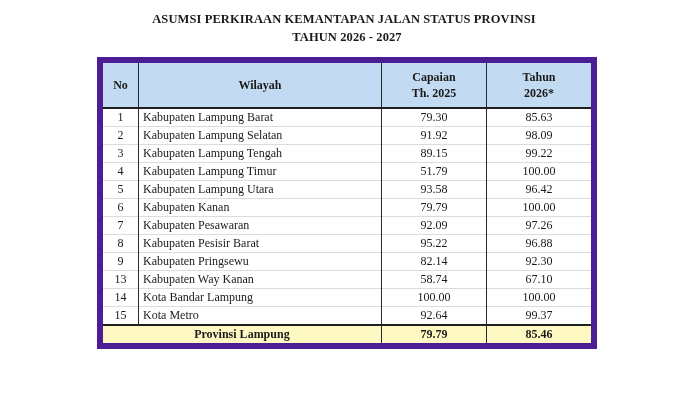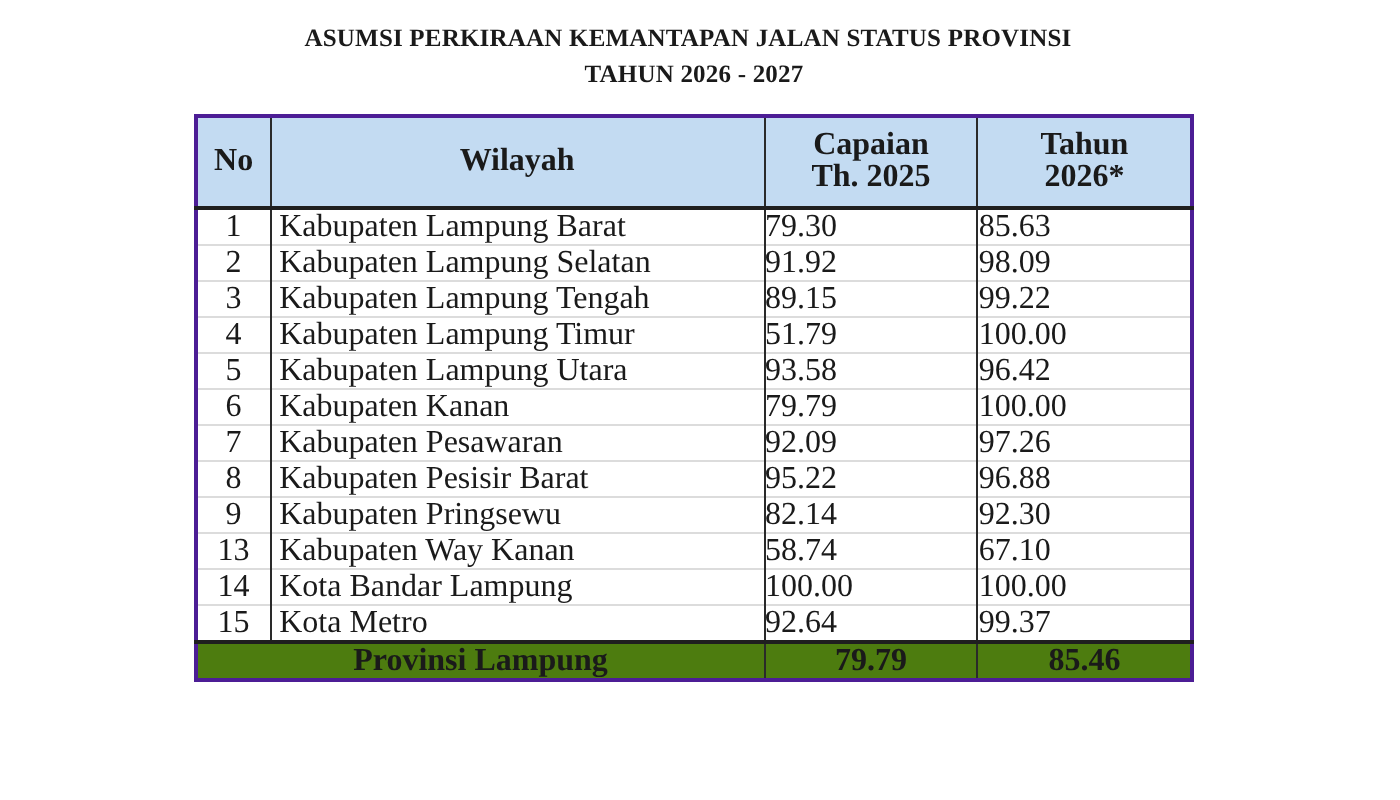--- a/index.html
+++ b/index.html
@@ -27,22 +27,22 @@
     }
     .title.line1 { top: 12px; left: -6px; }
     .title.line2 { top: 30px; left: -3px; }
 
     table.data {
       position: absolute;
       left: 97px;
       top: 57px;
       width: 500px;
       border-collapse: collapse;
-      border: 2px solid #4c1d95;
-      font-size: 16px;
+      border: 6px solid #4c1d95;
+      font-size: 12px;
     }
     table.data th {
       background: #c3dbf2;
       font-weight: bold;
       height: 44px;
       border-left: 1.5px solid #2a2a2a;
       border-bottom: 2px solid #1f1f1f;
       text-align: center;
       vertical-align: middle;
       line-height: 16px;
@@ -52,28 +52,28 @@
     table.data td {
       height: 17px;
       padding: 0;
       border-top: 1px solid #dcdcdc;
       border-left: 1.5px solid #2a2a2a;
       line-height: 17px;
     }
     table.data td:first-child { border-left: none; }
     td.no { text-align: center; width: 36px; }
     td.wilayah { text-align: left; padding-left: 4px !important; width: 246px; }
-    td.num { width: 107px; }
+    td.num { text-align: center; width: 107px; }
     col.c-no { width: 36px; }
     col.c-wil { width: 250px; }
     col.c-cap { width: 107px; }
     col.c-thn { width: 107px; }
 
     tr.total td {
-      background: #4d7c0f;
+      background: #fef9c3;
       font-weight: bold;
       border-top: 2px solid #1f1f1f;
       height: 17px;
       text-align: center;
     }
   </style>
 </head>
 <body>
 
 <div class="title line1">ASUMSI PERKIRAAN KEMANTAPAN JALAN STATUS PROVINSI</div>

